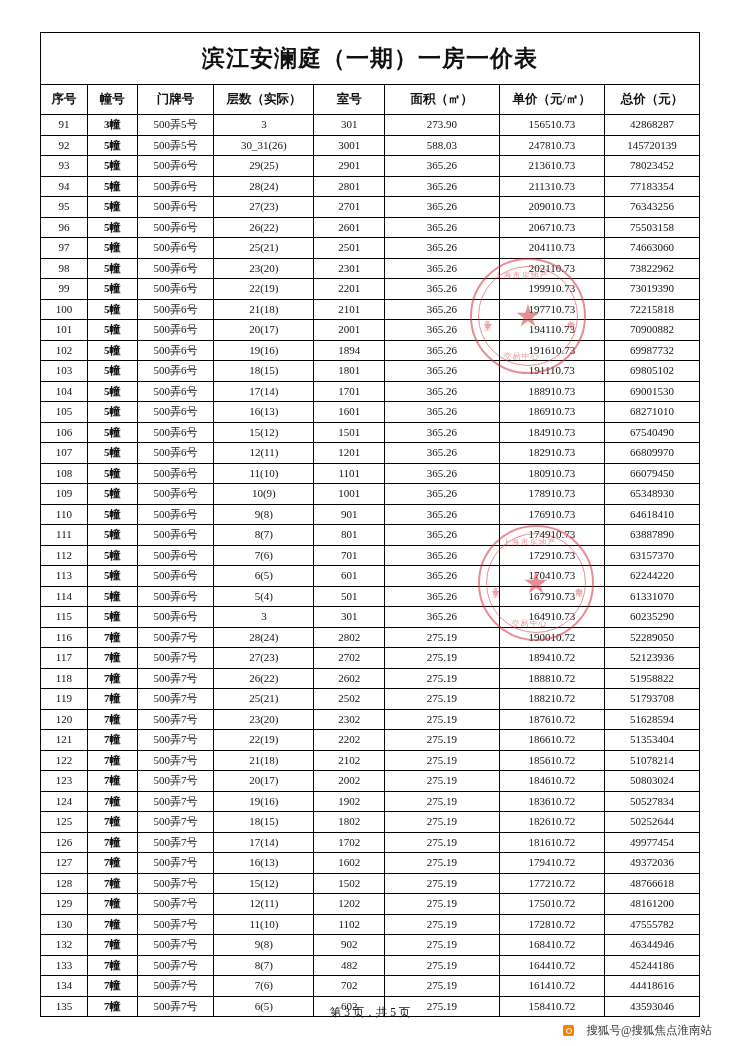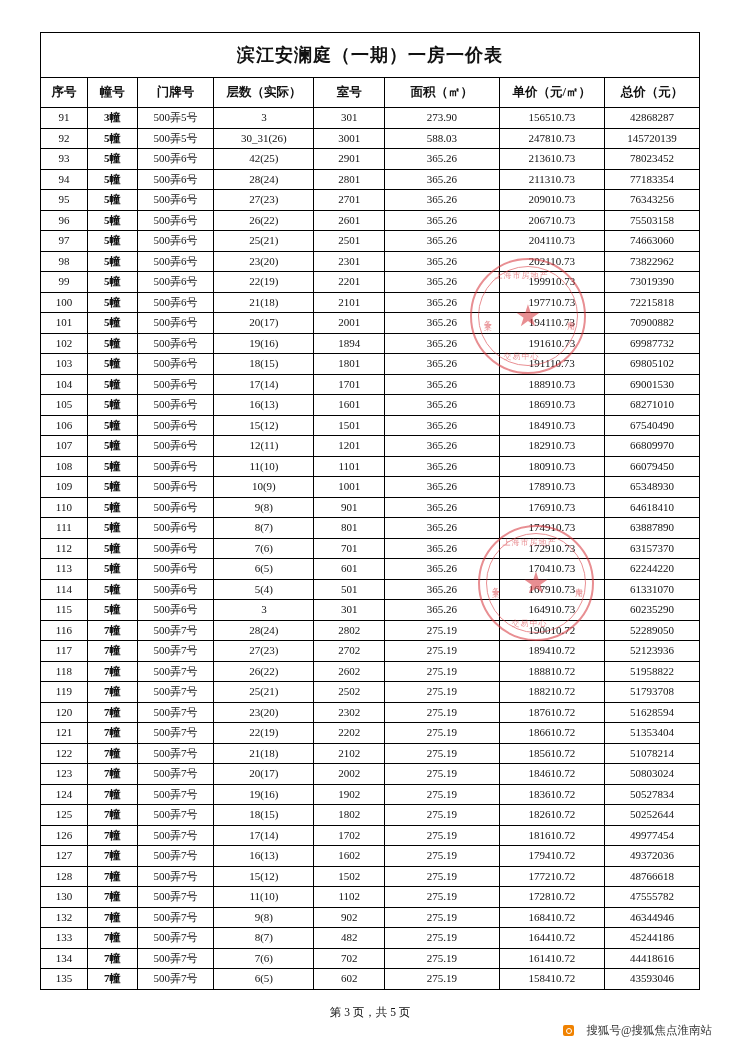--- a/index.html
+++ b/index.html
@@ -17,21 +17,21 @@
   }
   .page {
     position: relative;
     width: 740px;
     height: 1046px;
     box-sizing: border-box;
     padding: 32px 40px 0 40px;
   }
   .doc-title {
     text-align: center;
-    font-size: 18px;
+    font-size: 23px;
     font-weight: bold;
     letter-spacing: 1px;
     padding: 10px 0 10px 0;
     border: 1px solid #000;
     border-bottom: none;
     box-sizing: border-box;
     font-family: "Liberation Serif", serif;
   }
   table.price-table {
     border-collapse: collapse;
@@ -210,21 +210,21 @@
           <td>30_31(26)</td>
           <td>3001</td>
           <td>588.03</td>
           <td>247810.73</td>
           <td>145720139</td>
         </tr>
         <tr>
           <td>93</td>
           <td class="bld">5幢</td>
           <td>500弄6号</td>
-          <td>42(25)</td>
+          <td>29(25)</td>
           <td>2901</td>
           <td>365.26</td>
           <td>213610.73</td>
           <td>78023452</td>
         </tr>
         <tr>
           <td>94</td>
           <td class="bld">5幢</td>
           <td>500弄6号</td>
           <td>28(24)</td>
@@ -565,20 +565,30 @@
         </tr>
         <tr>
           <td>128</td>
           <td class="bld">7幢</td>
           <td>500弄7号</td>
           <td>15(12)</td>
           <td>1502</td>
           <td>275.19</td>
           <td>177210.72</td>
           <td>48766618</td>
+        </tr>
+        <tr>
+          <td>129</td>
+          <td class="bld">7幢</td>
+          <td>500弄7号</td>
+          <td>12(11)</td>
+          <td>1202</td>
+          <td>275.19</td>
+          <td>175010.72</td>
+          <td>48161200</td>
         </tr>
         <tr>
           <td>130</td>
           <td class="bld">7幢</td>
           <td>500弄7号</td>
           <td>11(10)</td>
           <td>1102</td>
           <td>275.19</td>
           <td>172810.72</td>
           <td>47555782</td>

